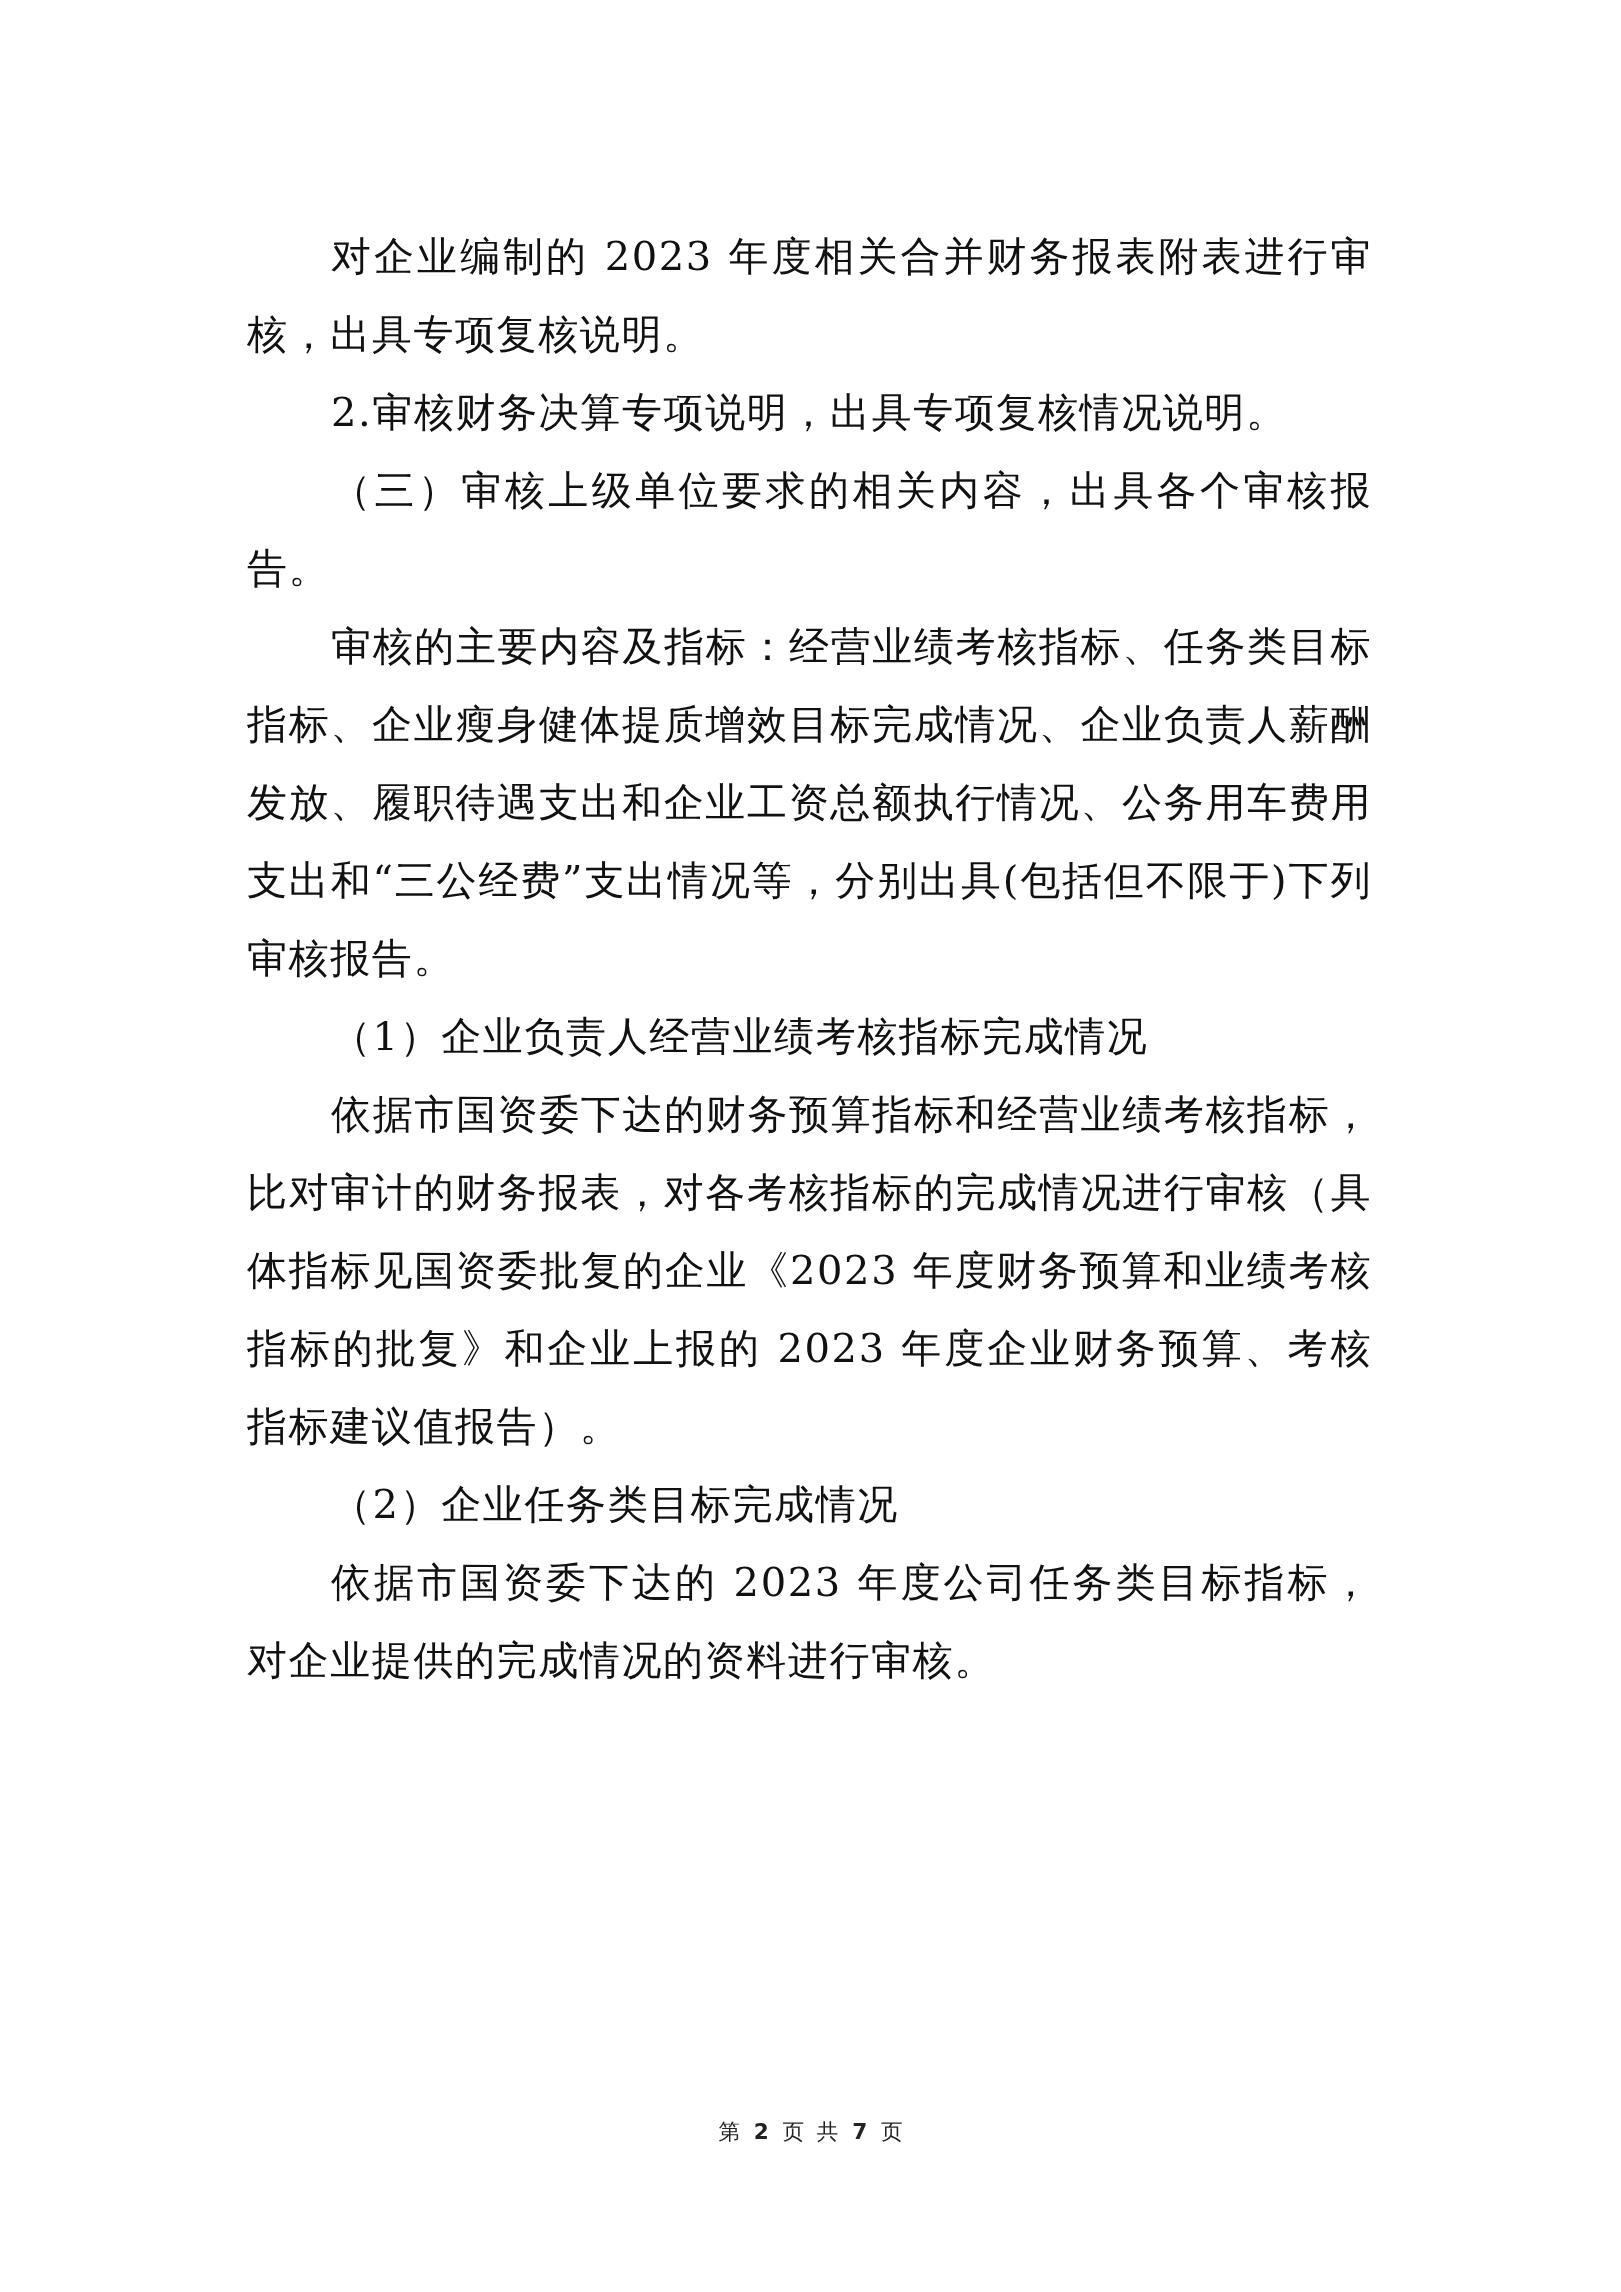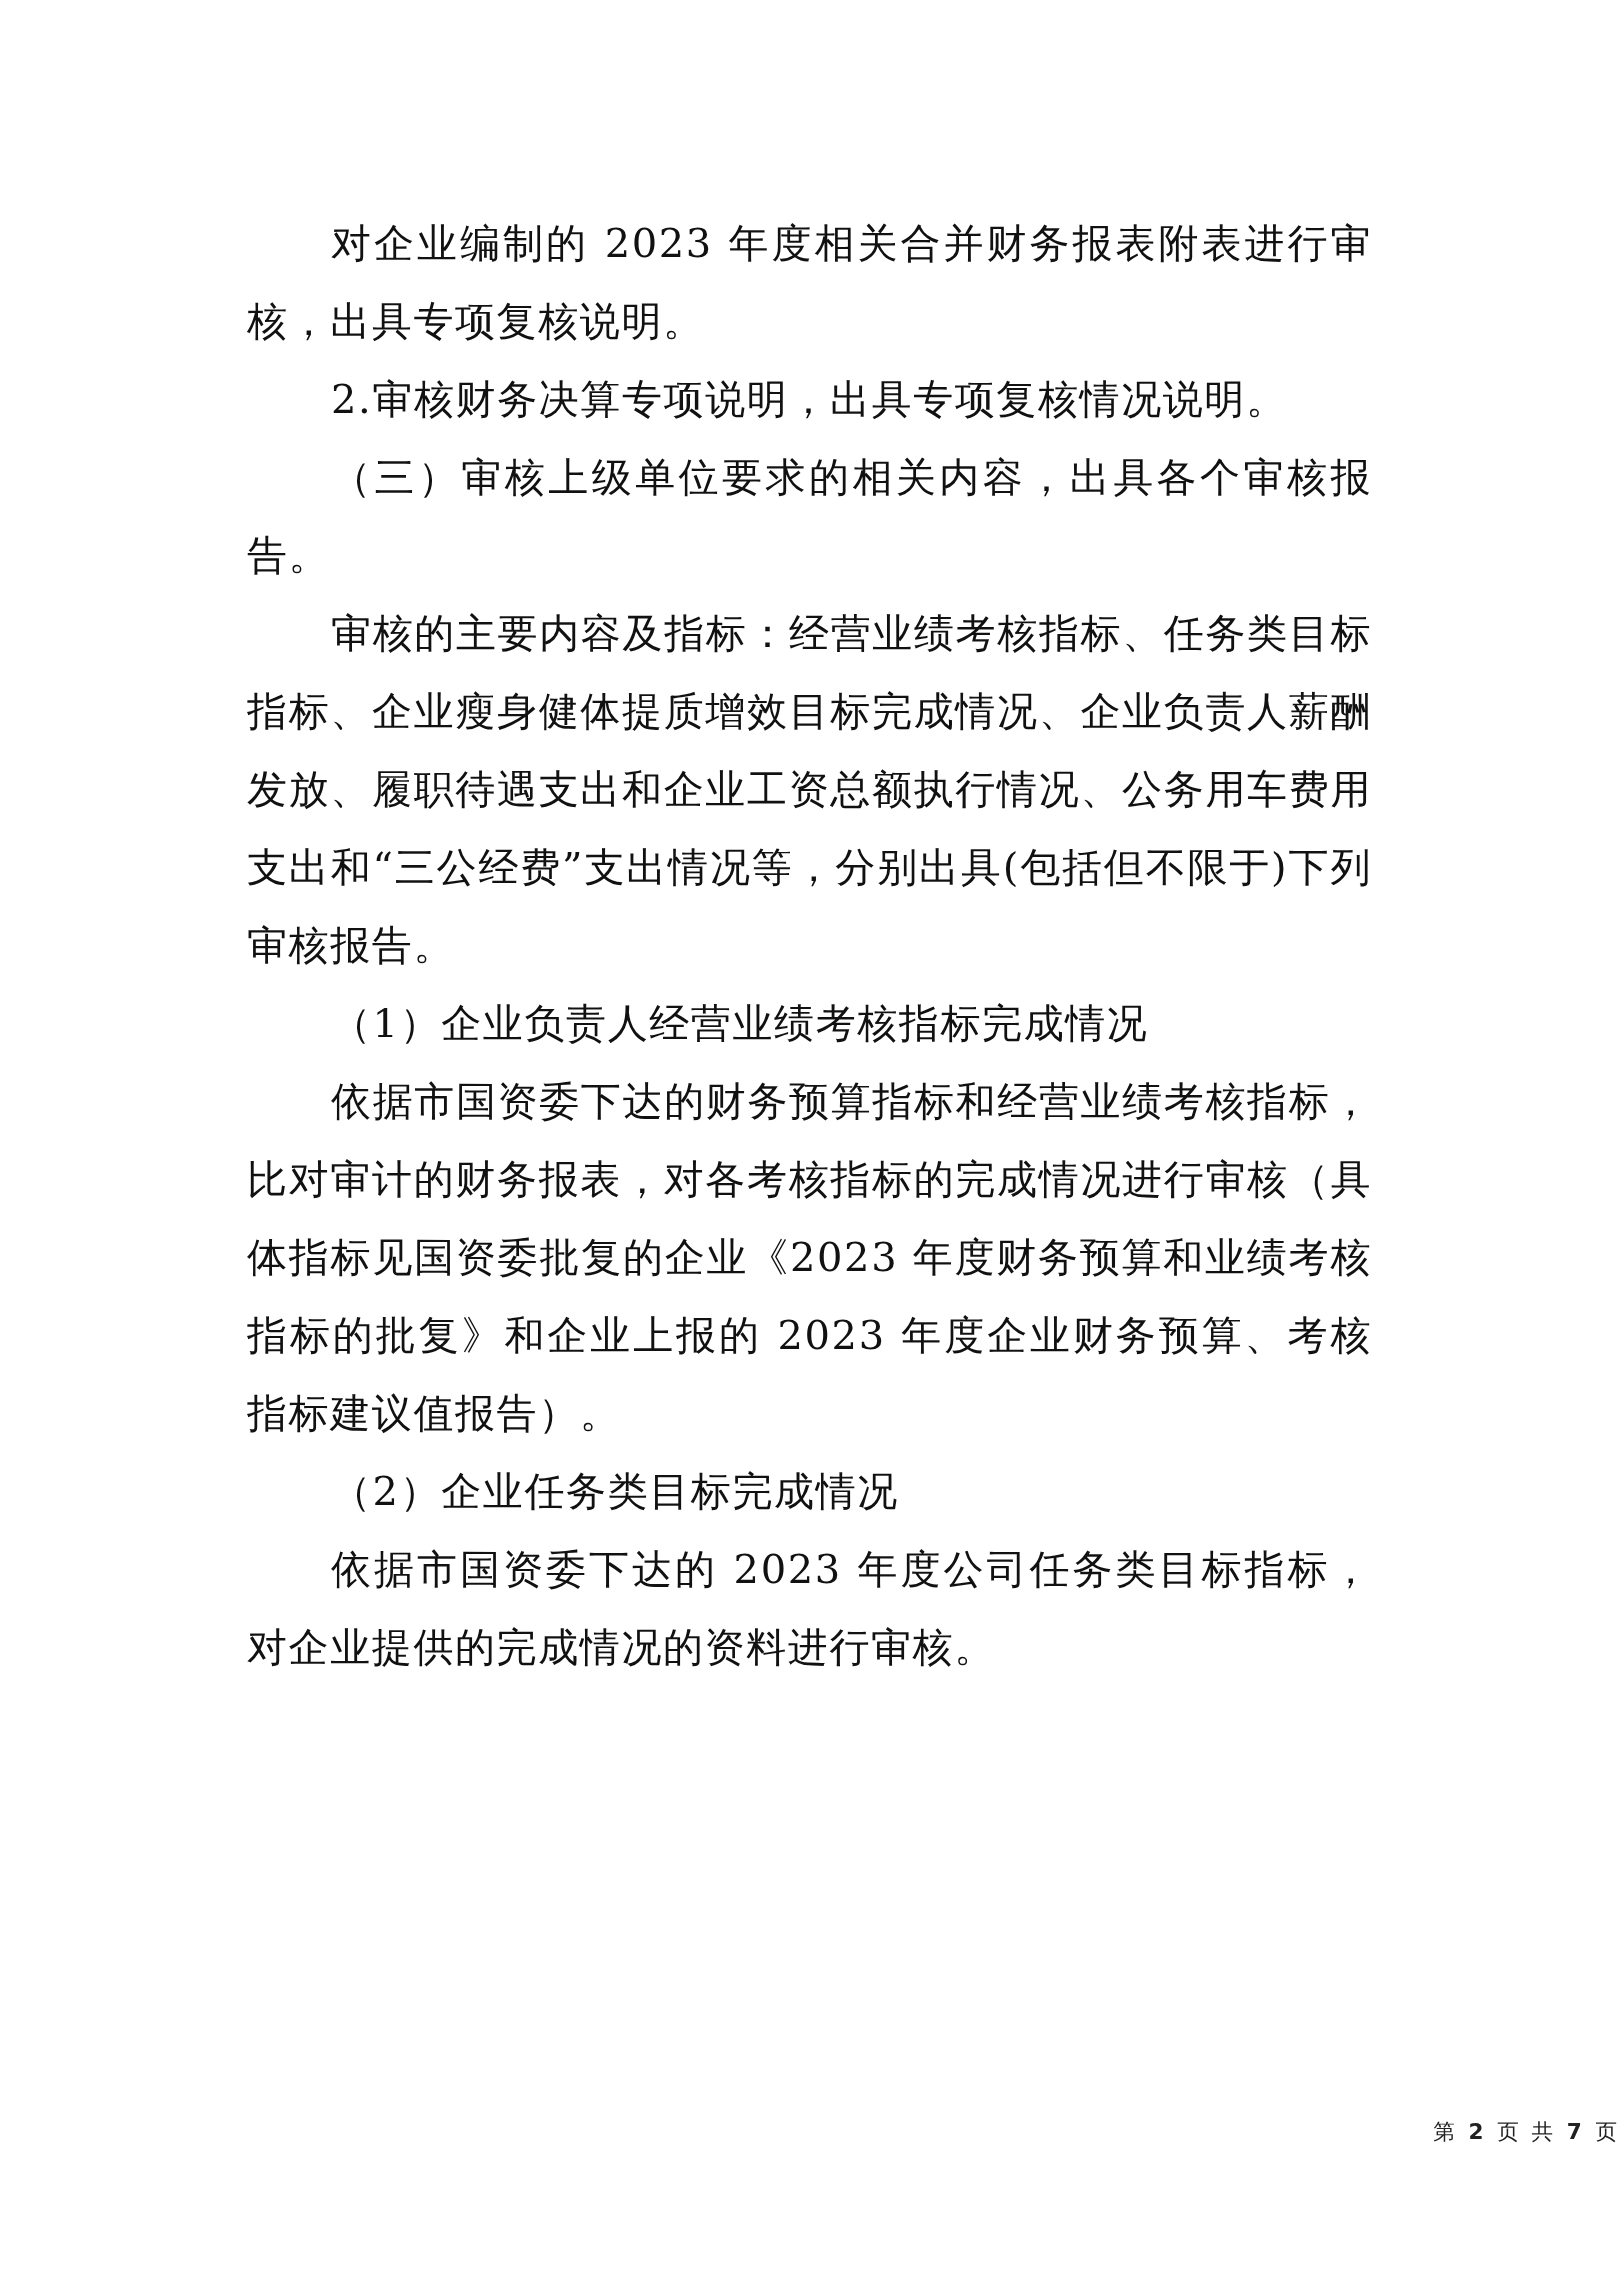--- a/index.html
+++ b/index.html
@@ -1,22 +1,22 @@
 <!DOCTYPE html>
 <html><head>
 <meta charset="utf-8">
 <style>
   html, body { margin:0; padding:0; background:#ffffff; }
   body { width:1621px; height:2293px; position:relative; overflow:hidden;
          font-family:"DejaVu Serif","Liberation Serif",serif; color:#111; }
-  .page { position:absolute; left:247px; top:204px; width:1125px; }
+  .page { position:absolute; left:247px; top:217px; width:1125px; }
   .p { margin:0; font-size:40px; line-height:78px; text-align:justify;
        text-align-last:left; letter-spacing:1.6px; word-break:break-all; }
   .indent { text-indent:84px; }
-  .footer { position:absolute; left:0; width:1621px; top:2117px; text-align:right;
+  .footer { position:absolute; left:0; width:1621px; top:2117px; text-align:center;
             font-family:"DejaVu Sans","Liberation Sans",sans-serif; font-size:21.6px; color:#222;
             word-spacing:5.9px; }
   .footer .num { font-weight:bold; margin:0 9.8px; }
   .footer .w { margin:0 3.9px; }
 </style>
 </head>
 <body>
 
 <div class="page">
   <p class="p indent">对企业编制的 2023 年度相关合并财务报表附表进行审核，出具专项复核说明。</p>

